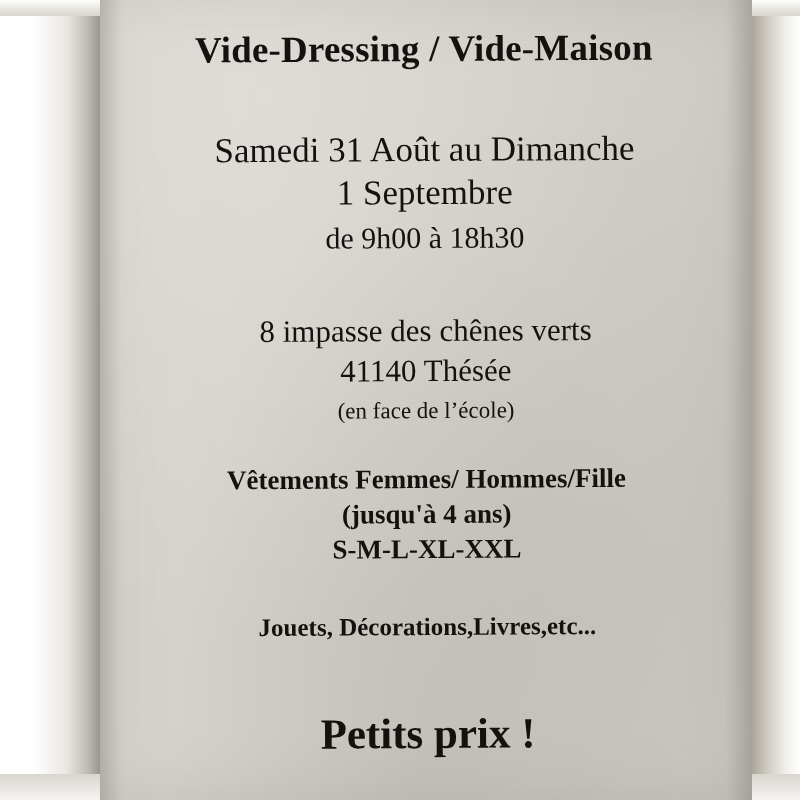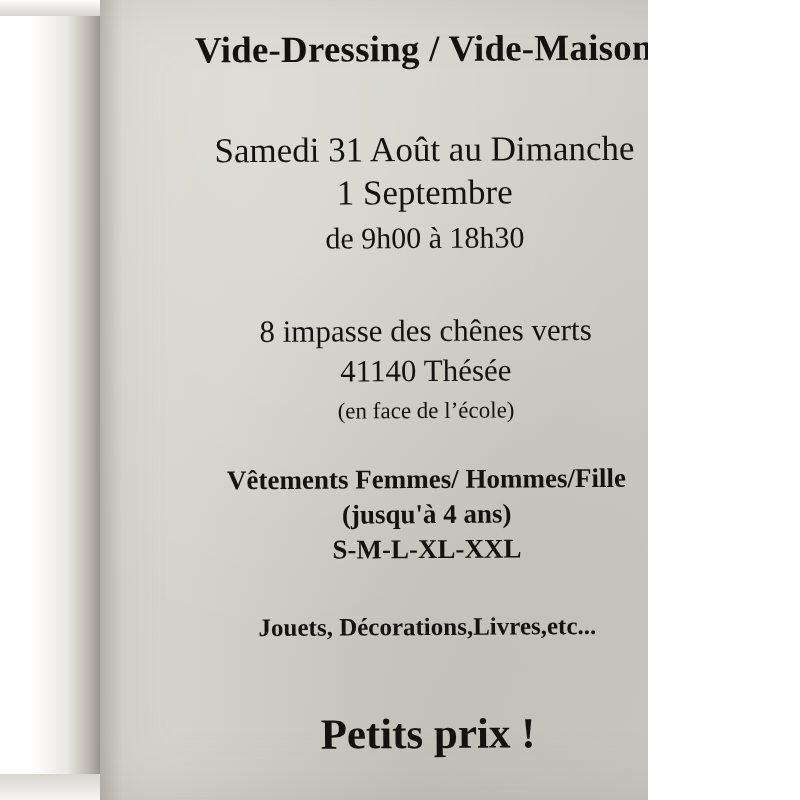--- a/index.html
+++ b/index.html
@@ -8,21 +8,21 @@
   }
   body {
     width: 800px;
     height: 800px;
     background: #ffffff;
     font-family: "Liberation Serif", serif;
     overflow: hidden;
   }
   #poster-scene {
     position: relative;
-    width: 648px;
+    width: 800px;
     height: 800px;
     background: #3b82f6;
     overflow: hidden;
   }
   
   #scene-left-edge {
     position: absolute;
     left: 0; top: 0;
     width: 108px; height: 800px;
     background: linear-gradient(90deg, #ffffff 0%, #ffffff 30%, #e9e7e2 62%, #bdb9b1 82%, #7f7c76 100%);

